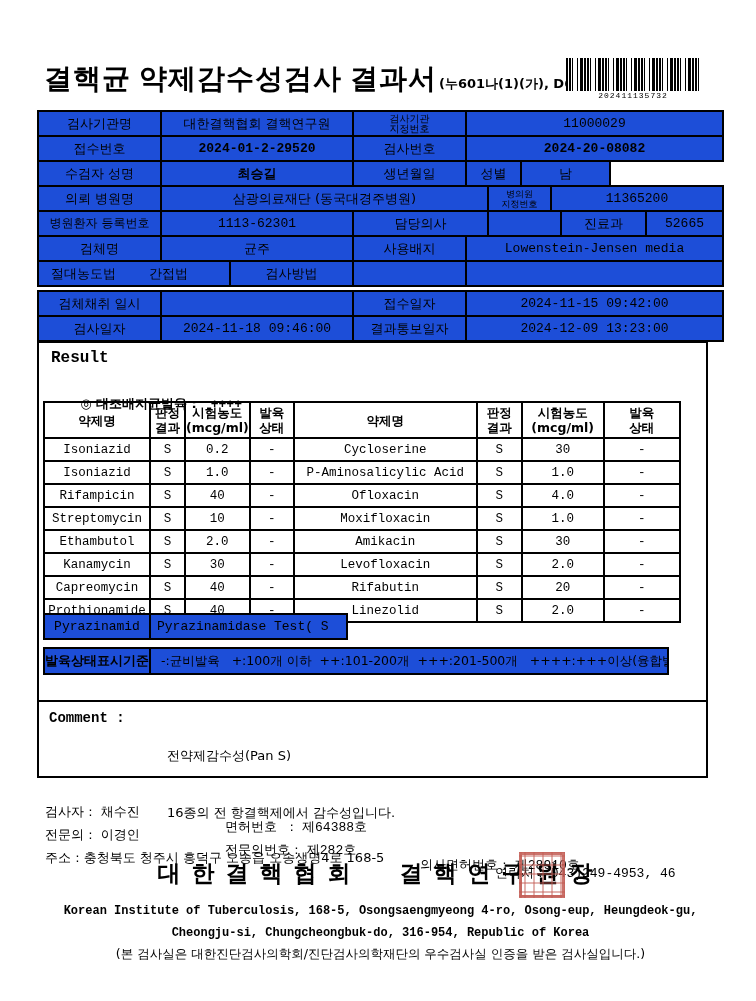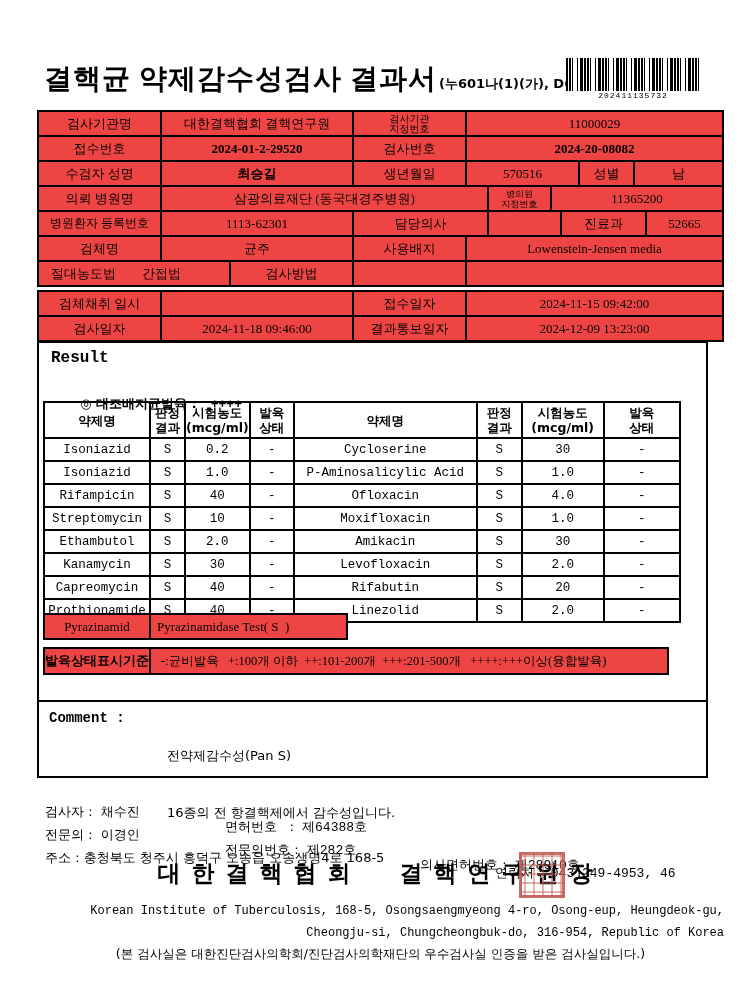--- a/index.html
+++ b/index.html
@@ -15,21 +15,21 @@
   .barcode-wrap{position:absolute;left:566px;top:58px;width:134px;text-align:center;}
   .bars{height:33px;background:repeating-linear-gradient(90deg,#000 0 2px,#fff 2px 3px,#000 3px 5px,#fff 5px 6px,#000 6px 7px,#fff 7px 11px,#000 11px 12px,#fff 12px 14px,#000 14px 17px,#fff 17px 18px);}
   .bars-num{font-family:"Liberation Mono",monospace;font-size:8px;letter-spacing:1px;}
 
   
   .grid{position:absolute;left:37px;width:687px;}
   #grid1{top:110px;} #grid2{top:290px;}
   .trow{display:flex;}
   .trow + .trow{margin-top:-2px;}
   .cell{box-sizing:border-box;border:2px solid #000;height:27px;display:flex;align-items:center;
-        justify-content:center;font-size:13px;padding:0 3px;overflow:hidden;white-space:pre;background:#ef4444;font-family:Liberation Serif, serif;}
+        justify-content:center;font-size:13px;padding:0 3px;overflow:hidden;white-space:pre;background:#1d4ed8;}
   .cell + .cell{margin-left:-2px;}
   .cell.small{flex-direction:column;font-size:10px;line-height:10px;}
   .cell.left{justify-content:flex-start;padding-left:12px;}
 
   
   .result-box{position:absolute;left:37px;top:341px;width:671px;height:437px;border:2px solid #000;box-sizing:border-box;}
   .result-title{position:absolute;left:12px;top:6px;font-family:"Liberation Mono",monospace;font-weight:bold;font-size:16px;}
   .control-line{position:absolute;left:14px;top:37px;font-size:13px;font-weight:bold;white-space:pre;}
   .control-line .val{font-family:"Liberation Mono",monospace;margin-left:14px;}
   .drug-table{position:absolute;left:4px;top:58px;border-collapse:collapse;table-layout:fixed;}
@@ -46,21 +46,21 @@
   
   .footer{position:absolute;left:37px;top:788px;width:687px;height:200px;}
   .fline{position:absolute;font-size:13px;white-space:pre;}
   .fpart{position:absolute;white-space:pre;}
   .org-line{position:absolute;top:70px;left:0;width:100%;text-align:center;font-size:23px;font-weight:bold;letter-spacing:11px;white-space:pre;}
   .seal{position:absolute;left:482px;top:64px;width:46px;height:46px;box-sizing:border-box;
         border:3px solid rgba(194,90,82,.85);
         background:
           repeating-linear-gradient(90deg, rgba(194,90,82,0) 0 2px, rgba(194,90,82,.45) 2px 4px, rgba(194,90,82,0) 4px 9px),
           repeating-linear-gradient(0deg, rgba(194,90,82,0) 0 2px, rgba(194,90,82,.45) 2px 4px, rgba(194,90,82,0) 4px 9px);}
-  .eng{position:absolute;left:0;width:100%;text-align:right;font-family:"Liberation Mono","DejaVu Sans Mono",monospace;font-size:12px;white-space:pre;}
+  .eng{position:absolute;left:0;width:100%;text-align:center;font-family:"Liberation Mono","DejaVu Sans Mono",monospace;font-size:12px;white-space:pre;font-weight:bold;}
   .notice{position:absolute;left:0;width:100%;text-align:center;font-size:12.5px;white-space:pre;}
 </style>
 </head>
 <body>
 
 <div class="page">
 
   <div class="title-wrap">
     <span class="title">결핵균 약제감수성검사 결과서</span><span class="title-code">(누601나(1)(가), D60130012)</span>
   </div>
@@ -82,21 +82,20 @@
     <div class="trow">
       <div class="cell" style="width:125px">접수번호</div>
       <div class="cell mono b" style="width:194px">2024-01-2-29520</div>
       <div class="cell" style="width:115px">검사번호</div>
       <div class="cell mono b" style="width:259px">2024-20-08082</div>
     </div>
     <div class="trow">
       <div class="cell" style="width:125px">수검자 성명</div>
       <div class="cell b" style="width:194px">최승길</div>
       <div class="cell" style="width:115px">생년월일</div>
-      <div class="cell mono" style="width:115px">570516</div>
       <div class="cell" style="width:57px">성별</div>
       <div class="cell" style="width:91px">남</div>
     </div>
     <div class="trow">
       <div class="cell" style="width:125px">의뢰 병원명</div>
       <div class="cell" style="width:329px">삼광의료재단 (동국대경주병원)</div>
       <div class="cell small" style="width:65px;font-size:9px">
         <span>병의원</span>
         <span>지정번호</span>
       </div>

